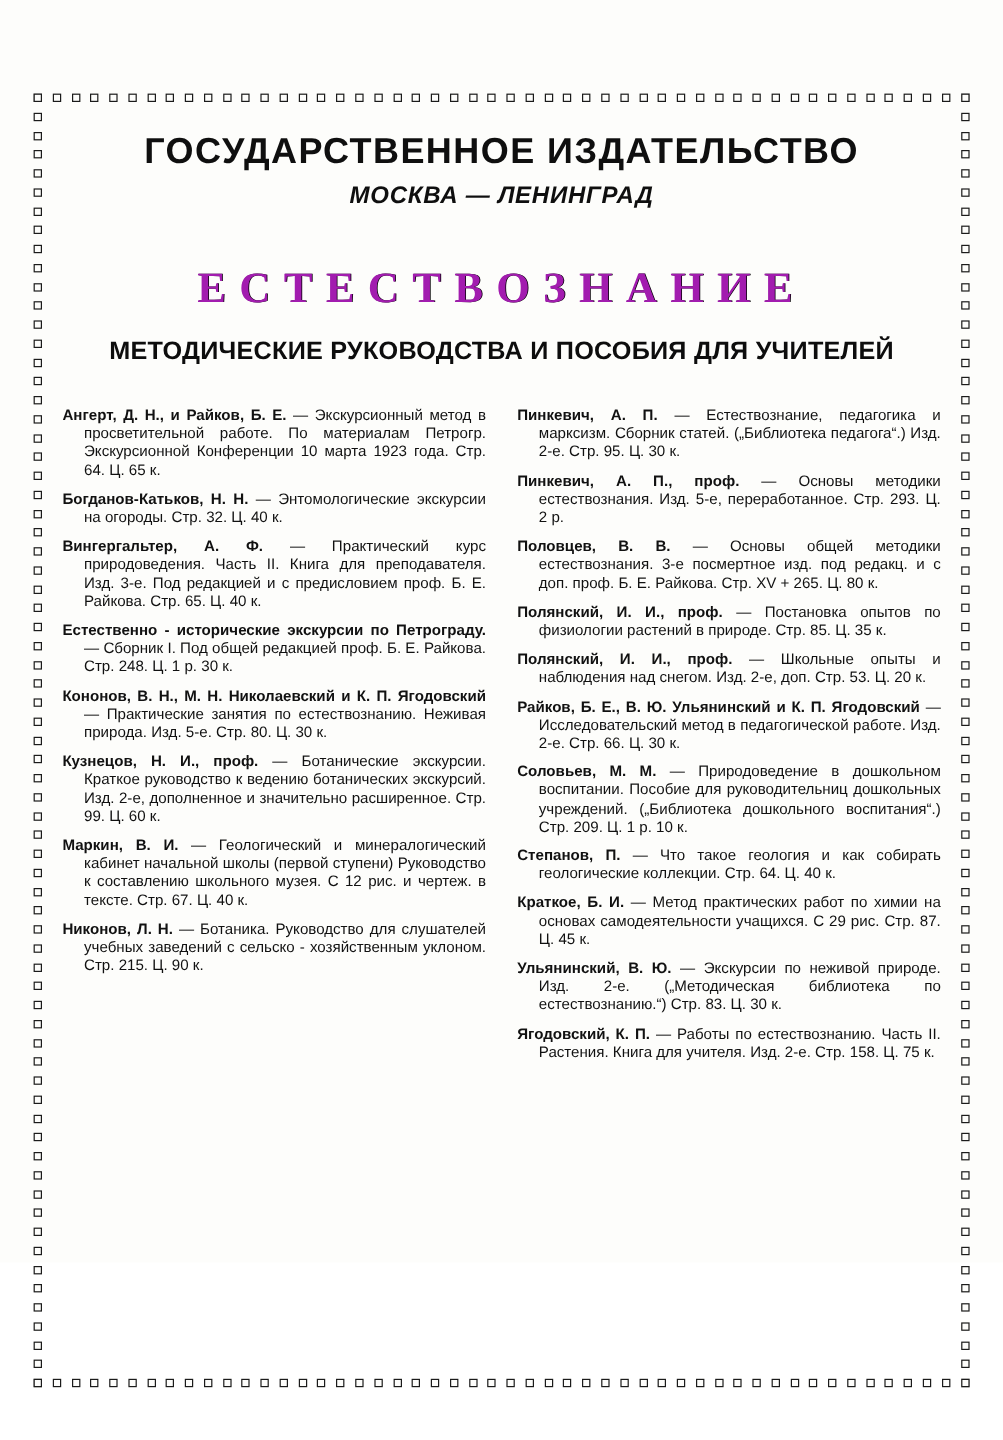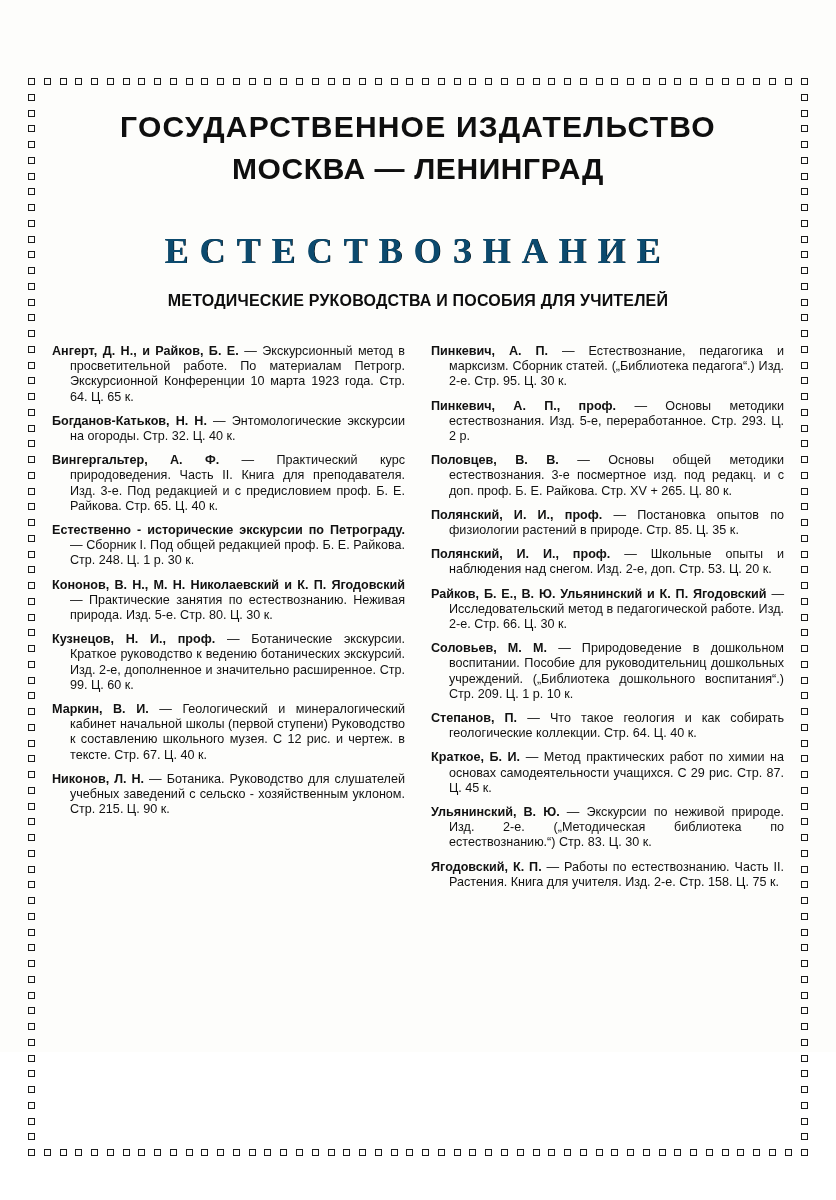--- a/index.html
+++ b/index.html
@@ -69,40 +69,41 @@
   .publisher {
     text-align: center;
     font-size: 30px;
     font-weight: bold;
     letter-spacing: 1.2px;
     margin-top: 14px;
     color: #0f0f0f;
   }
   .city {
     text-align: center;
-    font-size: 30px;
+    font-size: 20px;
     font-weight: bold;
     letter-spacing: 0.6px;
     margin-top: 8px;
     color: #0f0f0f;
+    font-style: italic;
   }
 
   .main-title {
     text-align: center;
     font-family: "Liberation Serif", serif;
     font-size: 36px;
     font-weight: bold;
     letter-spacing: 11px;
     margin-top: 44px;
-    color: #0c4a6e;
+    color: #a21caf;
     text-shadow: 0.6px 0 0 #000;
   }
   .subtitle {
     text-align: center;
-    font-size: 16px;
+    font-size: 21px;
     font-weight: bold;
     letter-spacing: 0.2px;
     margin-top: 20px;
     color: #0d0d0d;
   }
 
   .rule-space { height: 18px; }
 
   .columns {
     display: flex;

